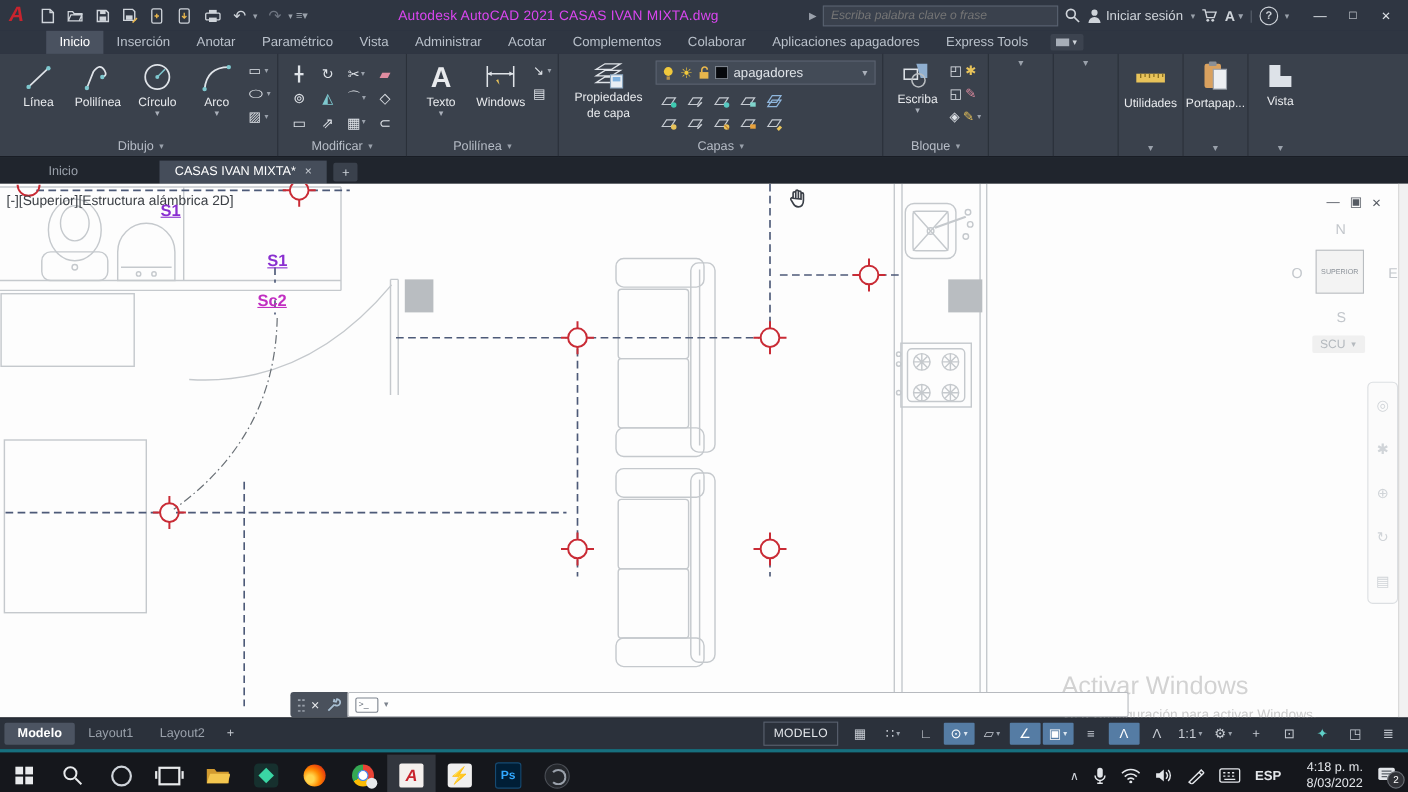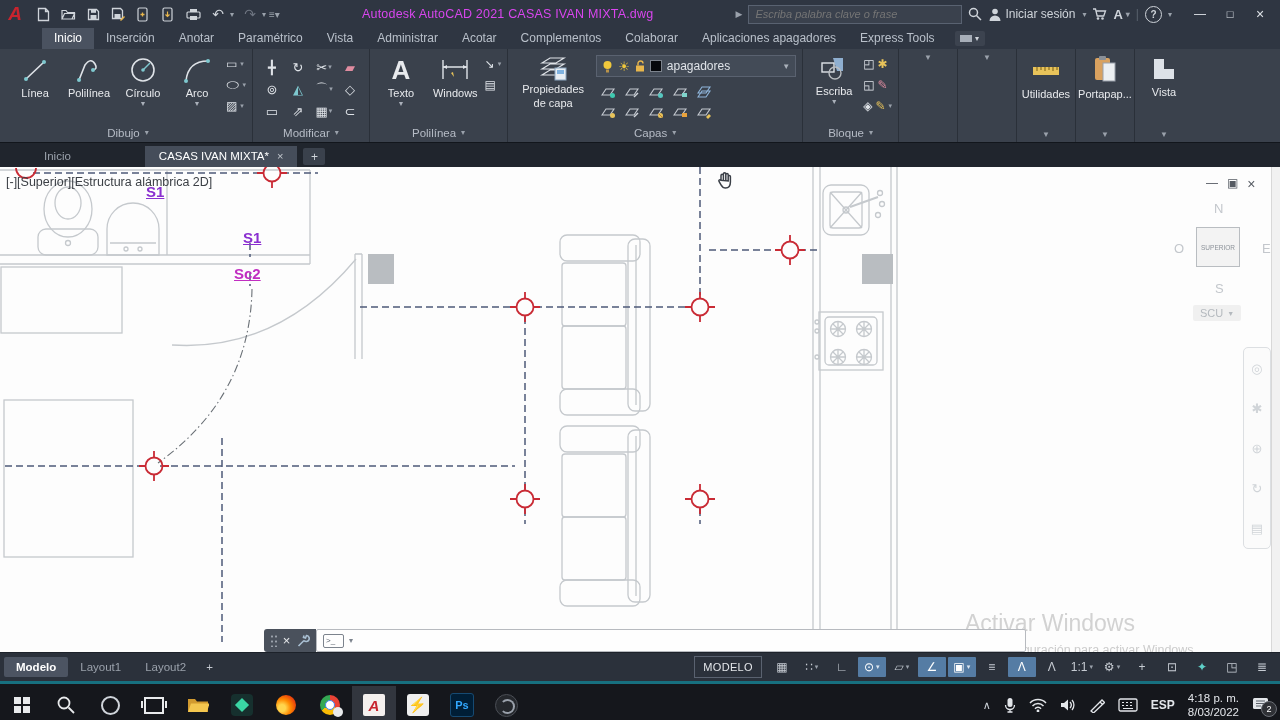--- a/index.html
+++ b/index.html
@@ -146,21 +146,21 @@
   .winamp{width:22px;height:22px;background:#efefef;border-radius:3px;display:flex;align-items:center;
     justify-content:center;color:#f5a700;font-size:15px;font-weight:bold;}
   .pscard{width:22px;height:22px;background:#001e36;border:1px solid #164a72;border-radius:3px;color:#31a8ff;
     font-size:11px;font-weight:bold;display:flex;align-items:center;justify-content:center;}
   .obs{width:21px;height:21px;border-radius:50%;background:#24272c;border:1px solid #4a4e55;position:relative;}
   .obs::before{content:"";position:absolute;left:4px;top:4px;width:11px;height:11px;border-radius:50%;
     border:2px solid #9aa1ab;border-left-color:transparent;}
   .tray{margin-left:auto;display:flex;align-items:center;gap:13px;padding-right:10px;color:#e3e6ea;}
   .tray .chev{font-size:11px;color:#cfd4da;}
   .esp{font-size:12px;font-weight:bold;}
-  .clock{font-size:11.5px;text-align:right;line-height:1.25;}
+  .clock{font-size:11.5px;text-align:right;line-height:1.25;margin-left:10px;}
   .notif{position:relative;}
   .badge{position:absolute;right:-7px;bottom:-4px;width:14px;height:14px;border-radius:50%;background:#2f3136;
     border:1px solid #6a6e75;color:#fff;font-size:9px;display:flex;align-items:center;justify-content:center;}
   .ell{transform:scaleY(.62);display:inline-block;}
 </style>
 </head>
 <body>
 
 <div id="titlebar">
   <div class="acad-logo">A</div>

